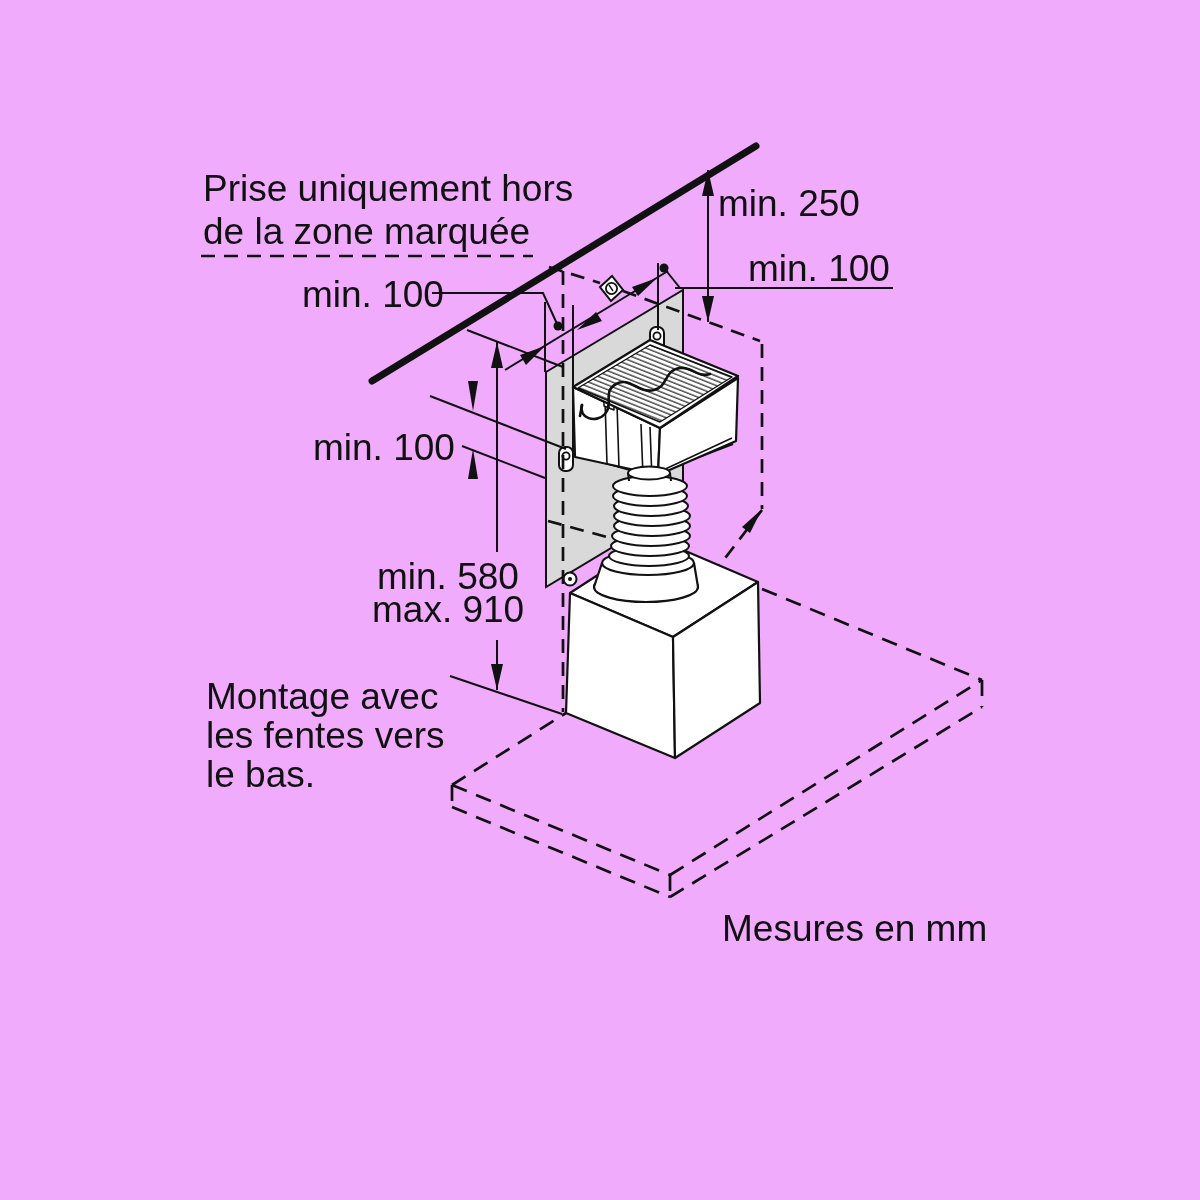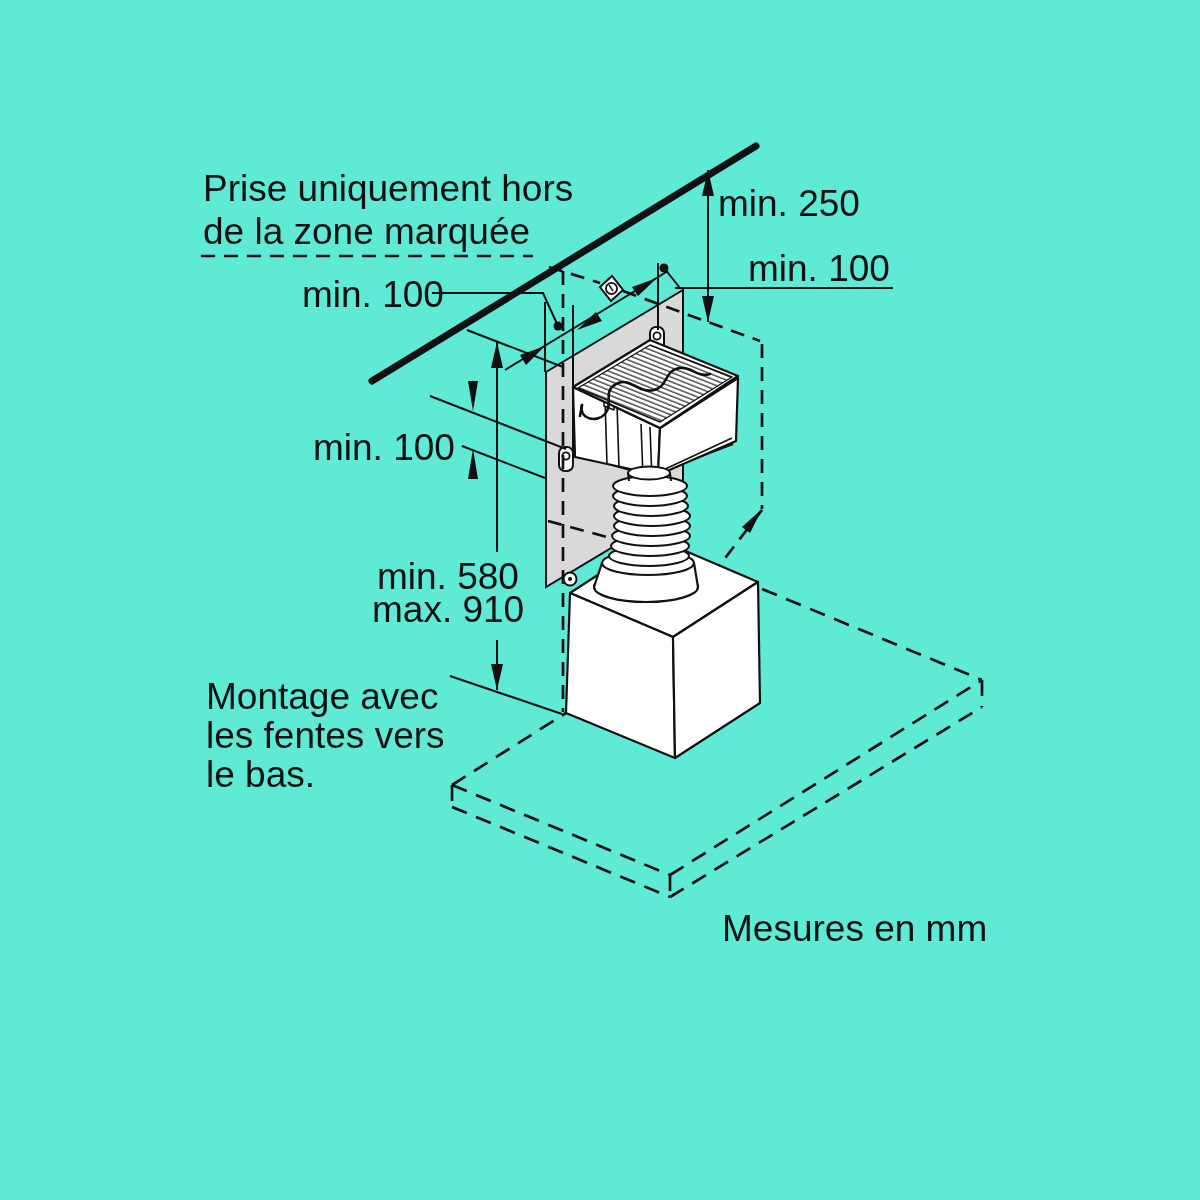--- a/index.html
+++ b/index.html
@@ -1,16 +1,16 @@
 <!DOCTYPE html>
 <html><head>
 <meta charset="utf-8">
 <style>
   html,body{margin:0;padding:0;background:#ffffff;}
-  .stage{position:relative;width:1200px;height:1200px;background:#5eead4;overflow:hidden;
+  .stage{position:relative;width:1200px;height:1200px;background:#f0abfc;overflow:hidden;
          font-family:"Liberation Sans", sans-serif;}
   svg{display:block}
   svg text{font-family:"Liberation Sans", sans-serif;font-size:37px;fill:#111;}
 </style>
 </head>
 <body>
 
 <div class="stage">
 <svg width="1200" height="1200" viewBox="0 0 1200 1200">
   <defs>

